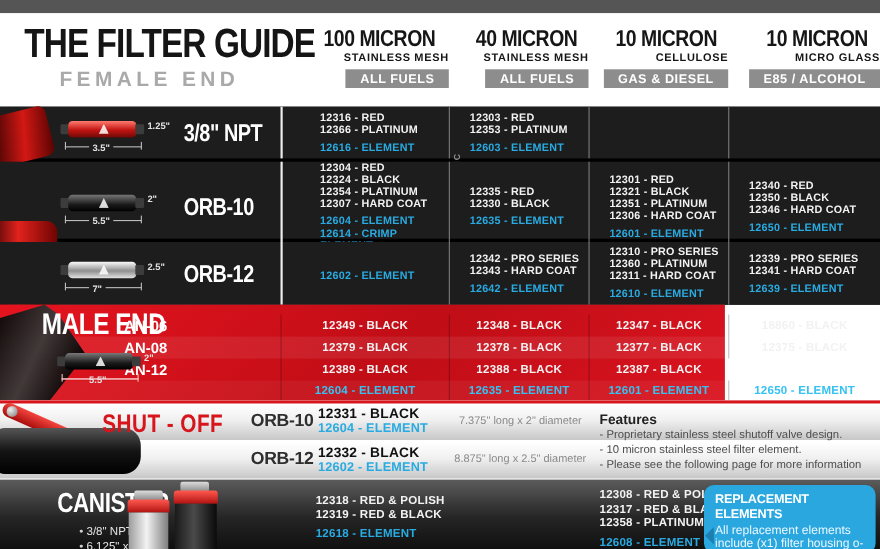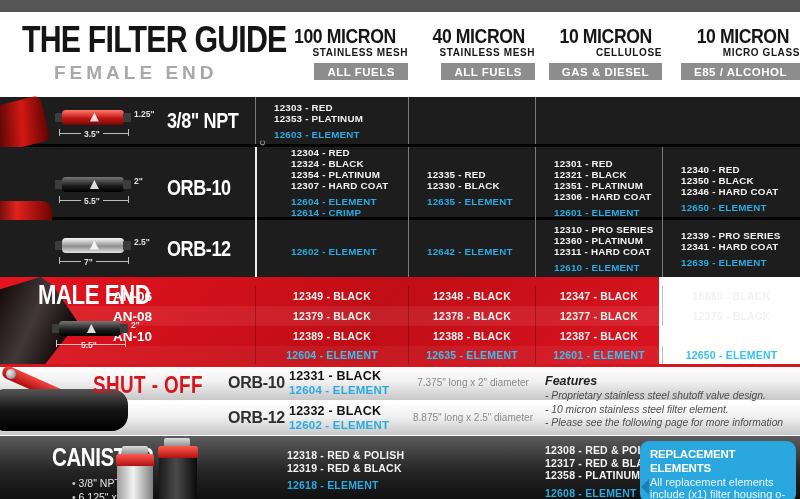--- a/index.html
+++ b/index.html
@@ -72,21 +72,21 @@
 
   
   .shutoff { position:relative; position:absolute; left:0; top:352px; width:800px; height:72px; background:#fff; border-top:3px solid #d6151d; }
   .srow { position:relative; height:33px; margin-bottom:2px; background:linear-gradient(180deg,#ffffff,#f0f0f0 45%,#c7c7c7); }
   .slabel { position:absolute; left:228px; top:7px; font-size:16px; font-weight:bold; color:#2f2f2f; letter-spacing:-.3px; }
   .spart { position:absolute; left:289px; top:2px; }
   .spart .part { color:#111; font-size:12.5px; line-height:15px; }
   .spart .element { font-size:11.5px; line-height:13px; }
   .sdesc { position:absolute; left:408px; width:130px; top:10px; text-align:center; font-size:10px; color:#8a8a8a; }
   .shutoff-title { position:absolute; left:93px; top:5px; font-size:23px; font-weight:bold; color:#d6151d; letter-spacing:.5px; z-index:3; }
-  .features { position:absolute; left:545px; top:7px; width:250px; z-index:3;font-style:italic; }
+  .features { position:absolute; left:545px; top:7px; width:250px; z-index:3; }
   .features-title { font-size:12.5px; font-weight:bold; color:#222; line-height:15px; }
   .fitem { font-size:10.3px; color:#4d4d4d; line-height:13.5px; }
   .valve-body { position:absolute; left:-4px; top:22px; width:132px; height:42px; border-radius:8px 16px 16px 8px; background:linear-gradient(180deg,#565656,#141414 50%,#000); z-index:2; }
   .valve-lever { position:absolute; left:2px; top:0px; width:116px; height:13px; border-radius:7px; background:linear-gradient(180deg,#f4453f,#a90d0c); transform:rotate(24deg); transform-origin:8px 7px; z-index:2; }
   .valve-pivot { position:absolute; left:6px; top:2px; width:10px; height:10px; border-radius:50%; background:radial-gradient(circle at 35% 35%,#eee,#777); z-index:3; }
 
   
   .canister { position:absolute; left:0; top:424px; width:800px; height:75px; background:linear-gradient(180deg,#5c5c5c 0%,#262626 45%,#070707 100%); }
   .can-title { position:absolute; left:52px; top:7px; font-size:25px; font-weight:bold; color:#fff; letter-spacing:-.5px; }
   .can-bullets { position:absolute; left:72px; top:40px; }
@@ -135,20 +135,29 @@
           <div class="thumb red">
             <div class="nub nl"></div>
             <div class="tbody"></div>
             <div class="nub nr"></div>
             <div class="lline"></div>
             <div class="hlabel">1.25"</div>
             <div class="llabel">3.5"</div>
           </div>
           <div class="fname"><span class="cond">3/8" NPT</span></div>
         </div>
+        <div class="fcell c0">
+          <div class="parts">
+            <div class="part">12316 - RED</div>
+            <div class="part">12366 - PLATINUM</div>
+          </div>
+          <div class="elements">
+            <div class="element">12616 - ELEMENT</div>
+          </div>
+        </div>
         <div class="fcell c1">
           <div class="fnote">FABRIC</div>
           <div class="parts">
             <div class="part">12303 - RED</div>
             <div class="part">12353 - PLATINUM</div>
           </div>
           <div class="elements">
             <div class="element">12603 - ELEMENT</div>
           </div>
         </div>
@@ -222,20 +231,24 @@
             <div class="llabel">7"</div>
           </div>
           <div class="fname"><span class="cond">ORB-12</span></div>
         </div>
         <div class="fcell c0">
           <div class="elements">
             <div class="element">12602 - ELEMENT</div>
           </div>
         </div>
         <div class="fcell c1">
+          <div class="parts">
+            <div class="part">12342 - PRO SERIES</div>
+            <div class="part">12343 - HARD COAT</div>
+          </div>
           <div class="elements">
             <div class="element">12642 - ELEMENT</div>
           </div>
         </div>
         <div class="fcell c2">
           <div class="parts">
             <div class="part">12310 - PRO SERIES</div>
             <div class="part">12360 - PLATINUM</div>
             <div class="part">12311 - HARD COAT</div>
           </div>
@@ -293,21 +306,21 @@
             <div class="part">12378 - BLACK</div>
           </div>
           <div class="mcell">
             <div class="part">12377 - BLACK</div>
           </div>
           <div class="mcell">
             <div class="part">12375 - BLACK</div>
           </div>
         </div>
         <div class="mrow">
-          <div class="mlabel">AN-10</div>
+          <div class="mlabel">AN-12</div>
           <div class="mcell">
             <div class="part">12389 - BLACK</div>
           </div>
           <div class="mcell">
             <div class="part">12388 - BLACK</div>
           </div>
           <div class="mcell">
             <div class="part">12387 - BLACK</div>
           </div>
         </div>

